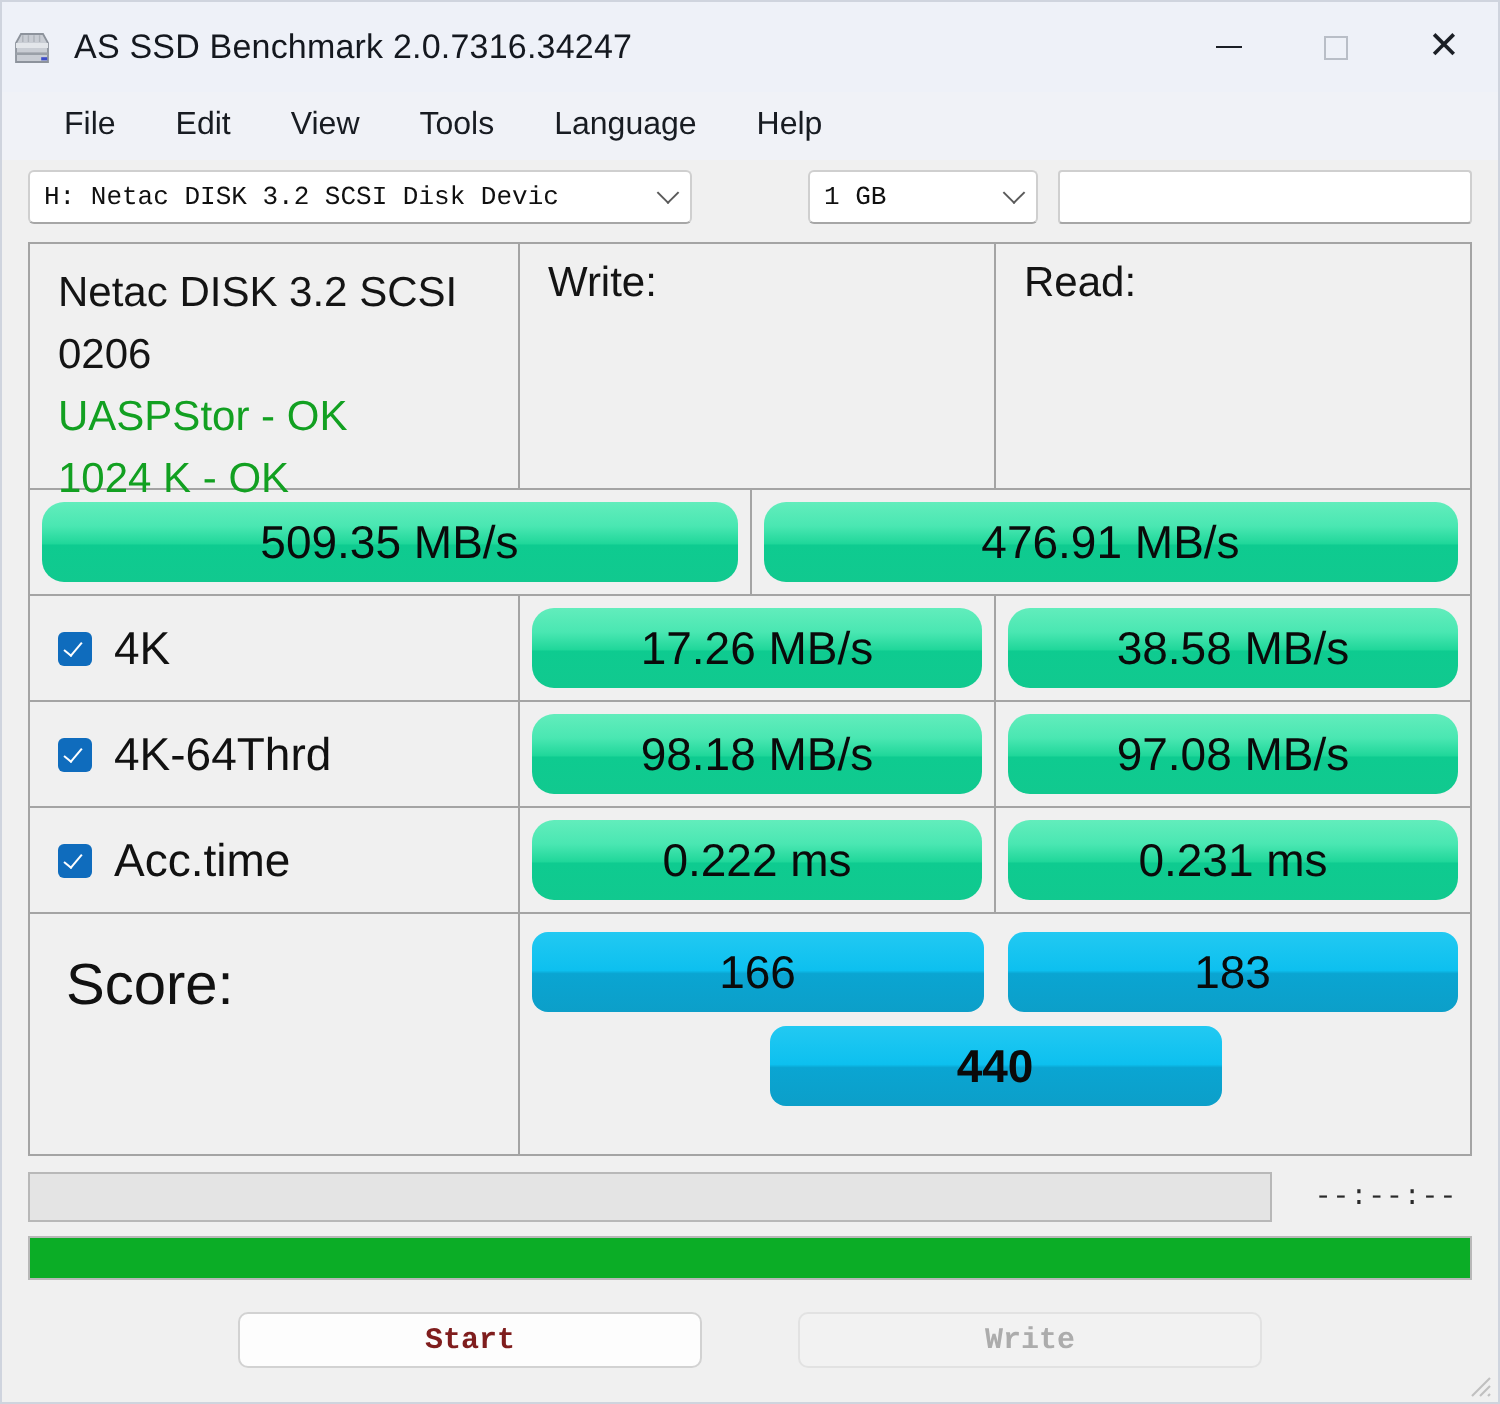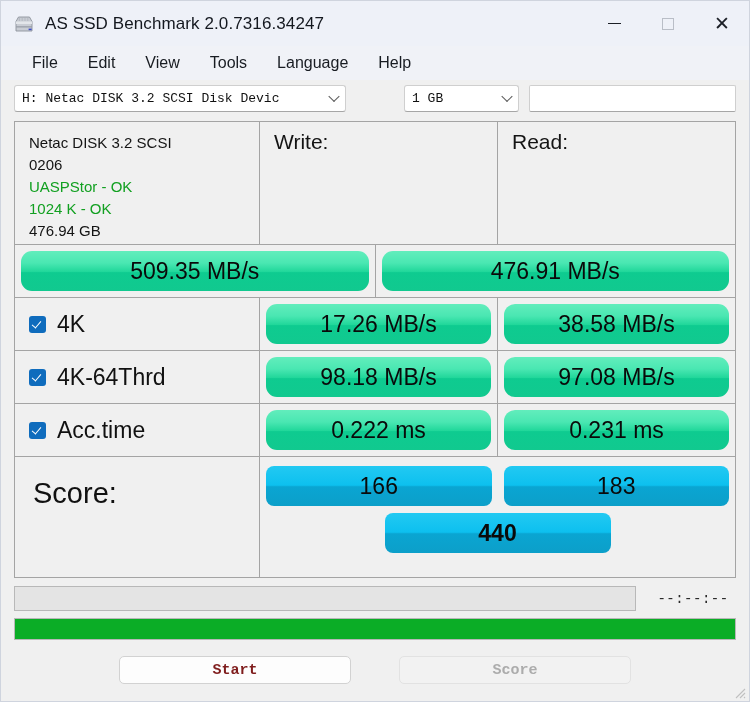--- a/index.html
+++ b/index.html
@@ -22,21 +22,21 @@
     overflow: hidden;
   }
 
   
   .titlebar {
     position: relative;
     height: 45px;
     background: #eef1f8;
     display: flex;
     align-items: center;
-    padding-left: 12px;
+    padding-left: 4px;
     box-sizing: border-box;
   }
   .app-icon {
     width: 22px;
     height: 22px;
     margin-right: 10px;
     flex: 0 0 auto;
     position: relative;
   }
   .title-text {
@@ -168,21 +168,21 @@
   }
   .cell:last-child { border-right: none; }
   .col-label { width: 245px; flex: 0 0 245px; }
   .col-val   { flex: 1 1 0; }
 
   
   .row-head { height: 122px; border-bottom: 1px solid #a4a4a4; }
   .row-head .cell { align-items: flex-start; }
   .drive-info {
     padding: 10px 0 0 14px;
-    font-size: 15px;
+    font-size: 21px;
     line-height: 1.47;
     color: #141414;
   }
   .drive-info .green { color: #12a021; }
   .rw-head {
     padding: 8px 0 0 14px;
     font-size: 21px;
     color: #141414;
   }
 
@@ -524,21 +524,21 @@
       <div class="status-field"></div>
       <div class="timer">--:--:--</div>
     </div>
 
     <div class="progress-outer">
       <div class="progress-inner" id="progress-inner" style="width: 100%;"></div>
     </div>
 
     <div class="buttons">
       <div class="btn primary">Start</div>
-      <div class="btn disabled">Score</div>
+      <div class="btn disabled">Write</div>
     </div>
   </div>
 
   <span class="resize-grip">
     <svg width="14" height="14" viewBox="0 0 14 14">
       <path d="M13 4 L4 13" stroke="#c0c0c0" stroke-width="1.1"></path>
       <path d="M13 8 L8 13" stroke="#c0c0c0" stroke-width="1.1"></path>
       <path d="M13 12 L12 13" stroke="#c0c0c0" stroke-width="1.1"></path>
     </svg>
   </span>

